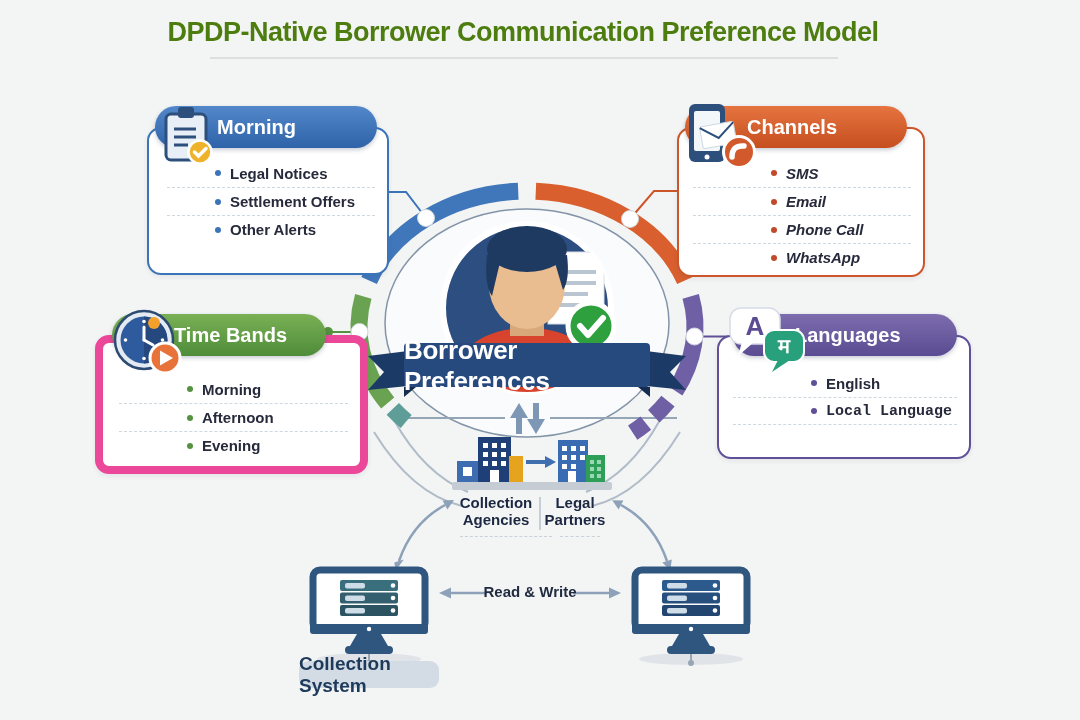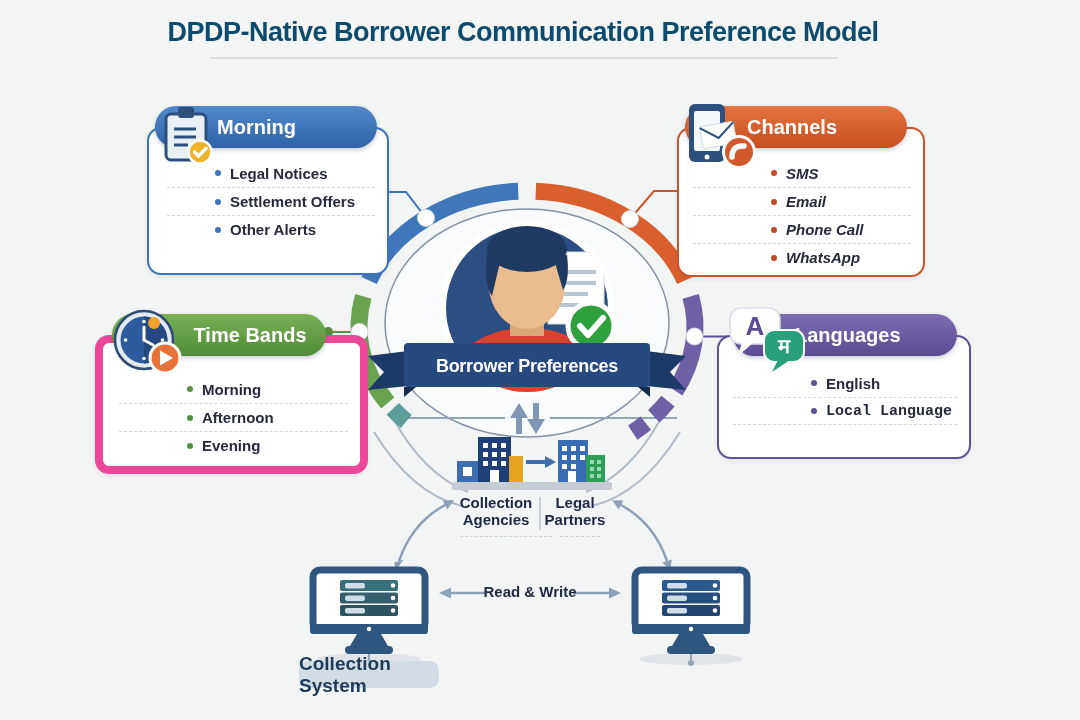--- a/index.html
+++ b/index.html
@@ -6,21 +6,21 @@
   .stage{
     position:relative;width:1080px;height:720px;overflow:hidden;
     background:#f3f4f4;
     font-family:"Liberation Sans", sans-serif;
   }
   .abs{position:absolute;}
 
   
   .title{
     position:absolute;top:17px;left:0;width:1046px;text-align:center;
-    font-size:27px;font-weight:bold;color:#0c4a6e;letter-spacing:-0.5px;
+    font-size:27px;font-weight:bold;color:#4d7c0f;letter-spacing:-0.5px;
   }
   .title-underline{
     position:absolute;top:57px;left:210px;width:628px;height:2px;background:#dcdee0;
   }
 
   
   .panel-body{
     position:absolute;background:#ffffff;border-radius:14px;
     box-shadow:0 2px 5px rgba(40,60,90,.08);
   }
@@ -29,42 +29,42 @@
   .p-green  .panel-body,.panel-body.p-green {border:8px solid #ec4899;}
   .p-purple .panel-body,.panel-body.p-purple{border:2px solid #5f5098;}
 
   .panel-pill{
     position:absolute;height:42px;border-radius:22px;color:#fff;
     font-size:20px;font-weight:bold;line-height:42px;padding-left:62px;
     box-sizing:border-box;box-shadow:0 2px 4px rgba(30,50,80,.25);
   }
   .pill-blue  {background:linear-gradient(180deg,#5288ca,#2f63a9);}
   .pill-orange{background:linear-gradient(180deg,#e57440,#c64e1f);}
-  .pill-green {background:linear-gradient(180deg,#79b055,#4f8c3a);text-align:center;}
+  .pill-green {background:linear-gradient(180deg,#79b055,#4f8c3a);}
   .pill-purple{background:linear-gradient(180deg,#7d6dae,#5a4b92);}
 
   ul.items{position:absolute;right:12px;margin:0;padding:0;list-style:none;}
   ul.items li{
     display:flex;align-items:center;gap:9px;height:28px;box-sizing:border-box;
     font-size:15px;font-weight:bold;color:#262a3b;
   }
   ul.items li + li{border-top:1px dashed #cfd8df;}
   ul.items li.trail{border-bottom:1px dashed #cfd8df;font-family:Liberation Mono, monospace;}
   .dot{width:6px;height:6px;border-radius:50%;flex:0 0 auto;}
   .dot-blue{background:#3c74b9;} .dot-orange{background:#c2492a;}
   .dot-green{background:#55923f;} .dot-purple{background:#5f5098;}
   li.hl{color:#2a6cb5;}
 
   .panel-icon{position:absolute;}
 
   
   .banner-text{
     position:absolute;left:404px;top:345px;width:246px;height:42px;
     display:flex;align-items:center;justify-content:center;
-    color:#fff;font-size:18px;font-weight:bold;letter-spacing:-0.3px;
+    color:#fff;font-size:26px;font-weight:bold;letter-spacing:-0.3px;
   }
 
   
   .mid-label{
     position:absolute;top:494px;text-align:center;
     font-size:15px;font-weight:bold;color:#1c2742;line-height:17px;
   }
   .mid-divider{position:absolute;left:539px;top:497px;width:2px;height:33px;background:#c6cfd8;}
   .mid-underline{position:absolute;top:536px;height:0;border-top:1px dashed #c9d2da;}
 

